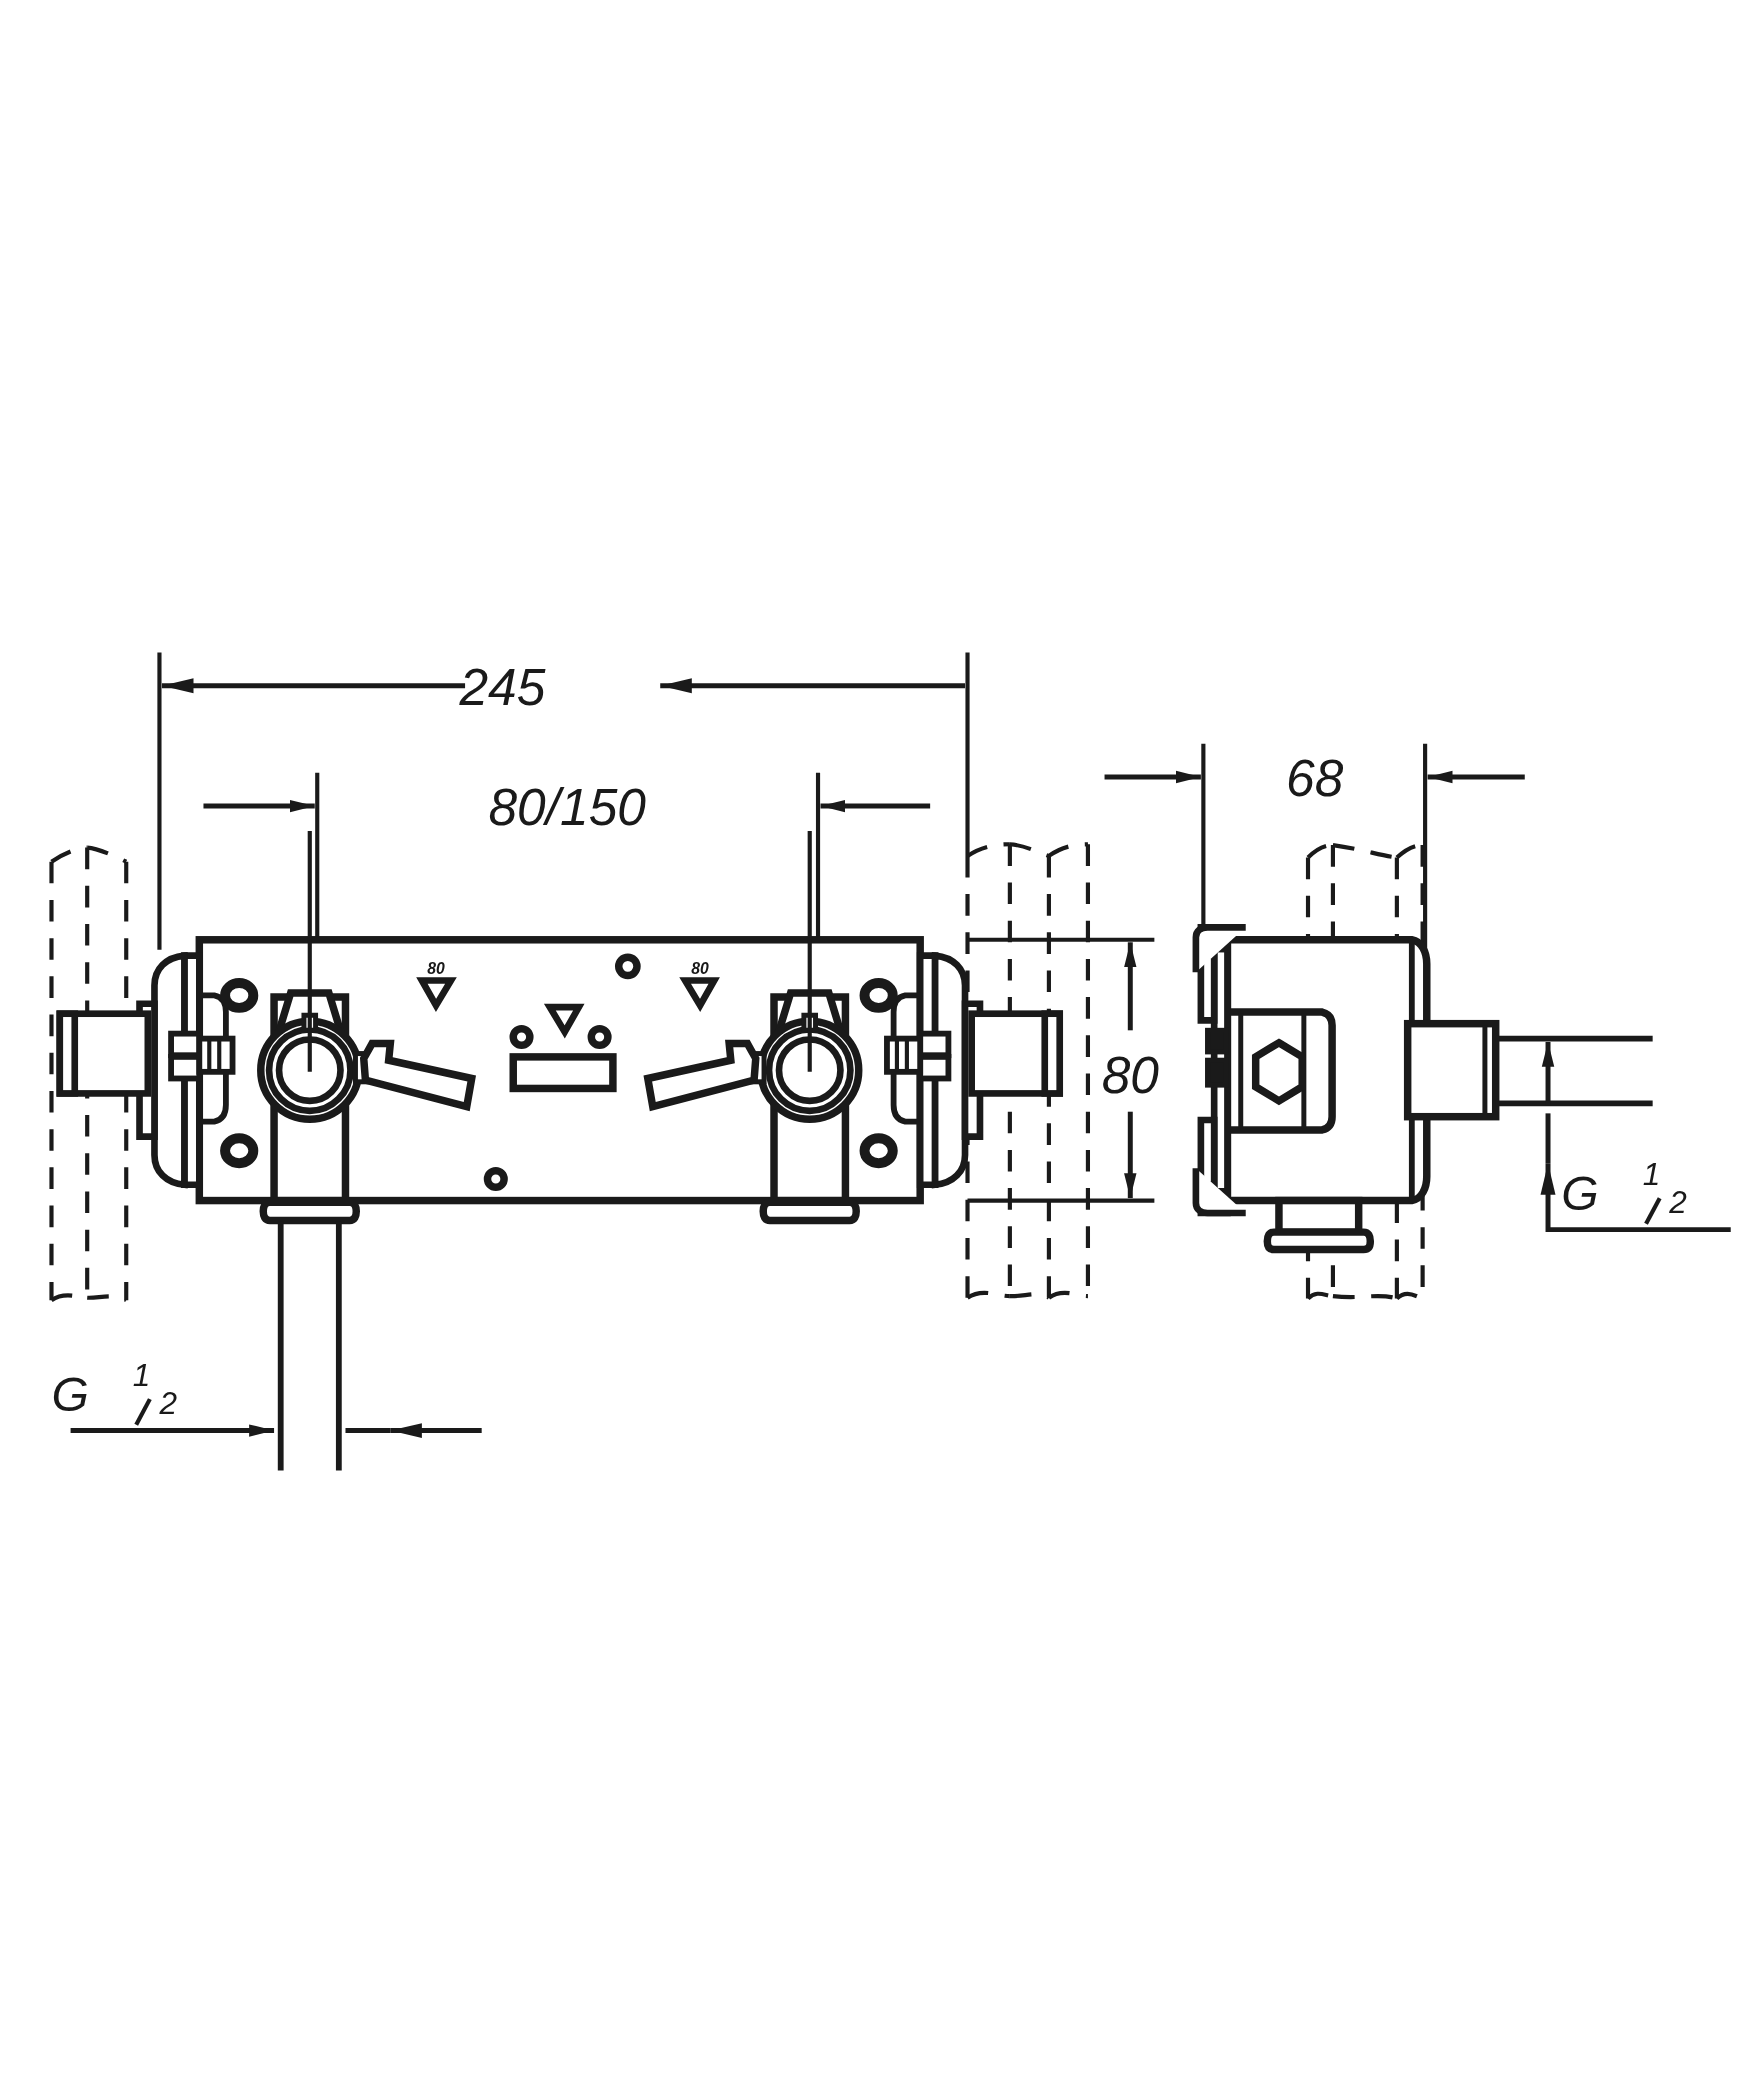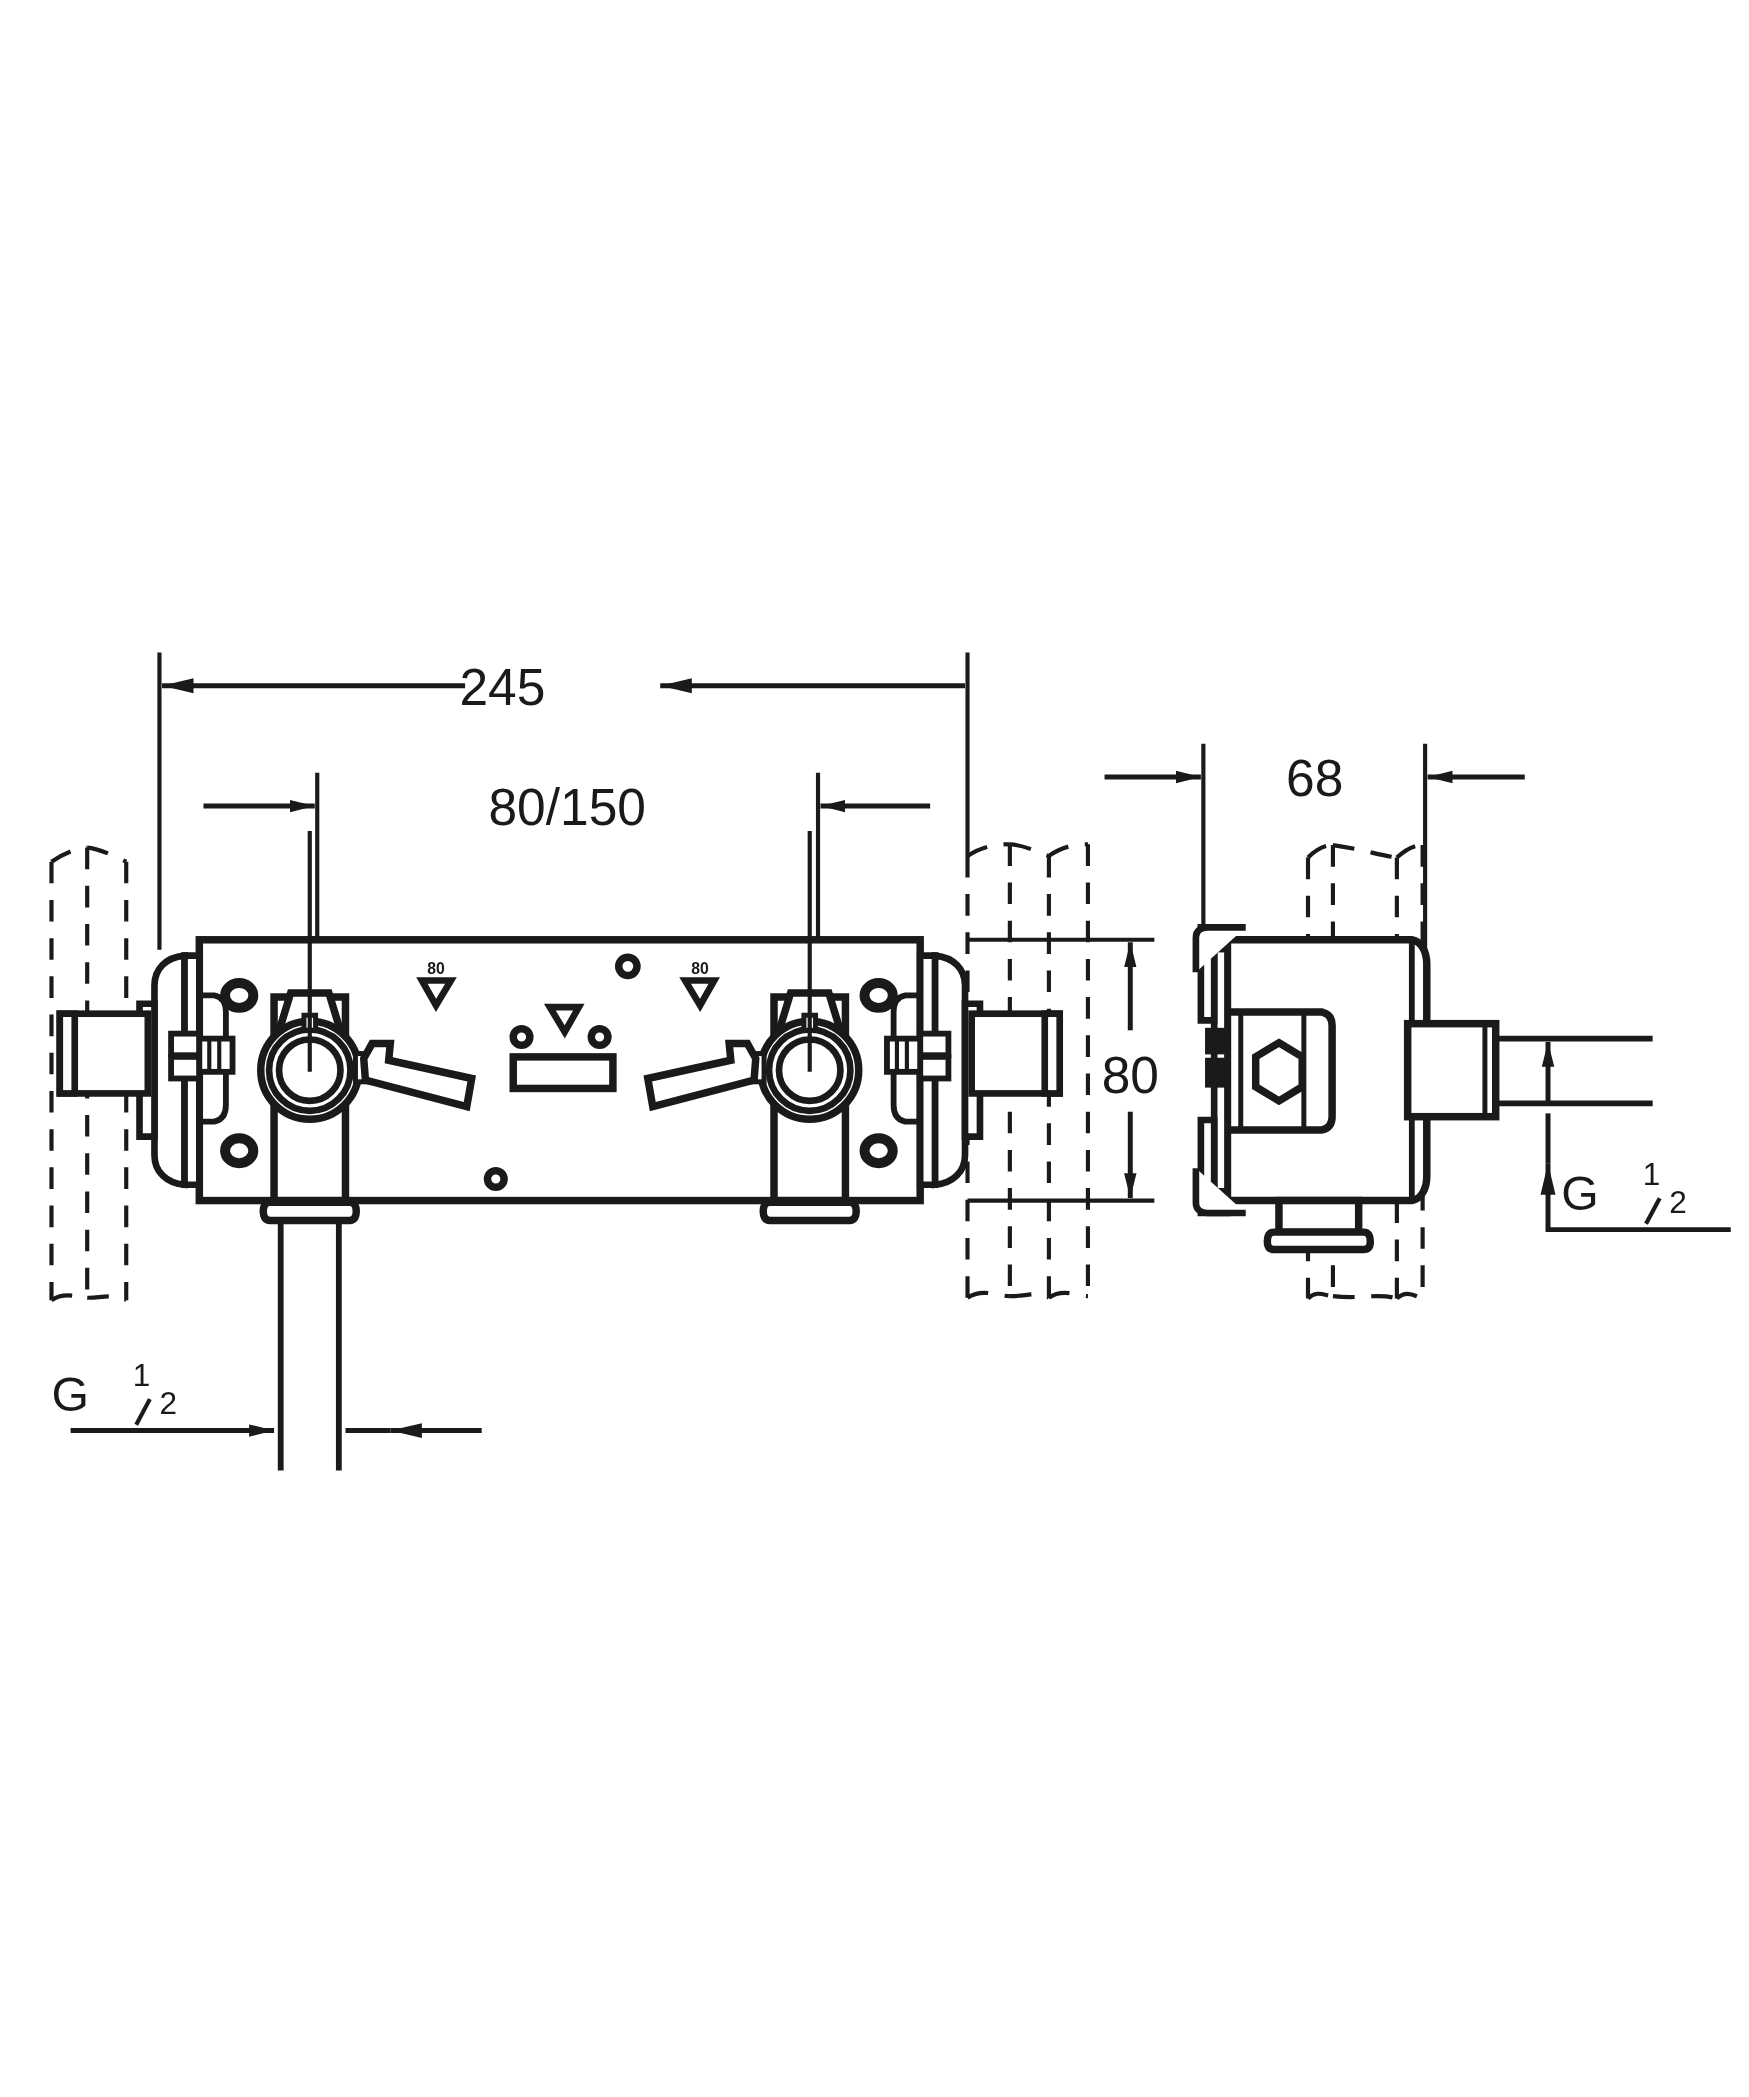--- a/index.html
+++ b/index.html
@@ -13,20 +13,21 @@
     position: relative;
     font-family: "Liberation Sans", sans-serif;
     overflow: hidden;
   }
   #drawing-root {
     position: absolute;
     left: 0;
     top: 0;
     width: 1545px;
     height: 2098px;
+    font-style: italic;
   }
   svg#tech-drawing {
     display: block;
     width: 1749px;
     height: 2098px;
   }
   .dim-text {
     font-family: "Liberation Sans", sans-serif;
     font-size: 62px;
     fill: #1a1a1a;

